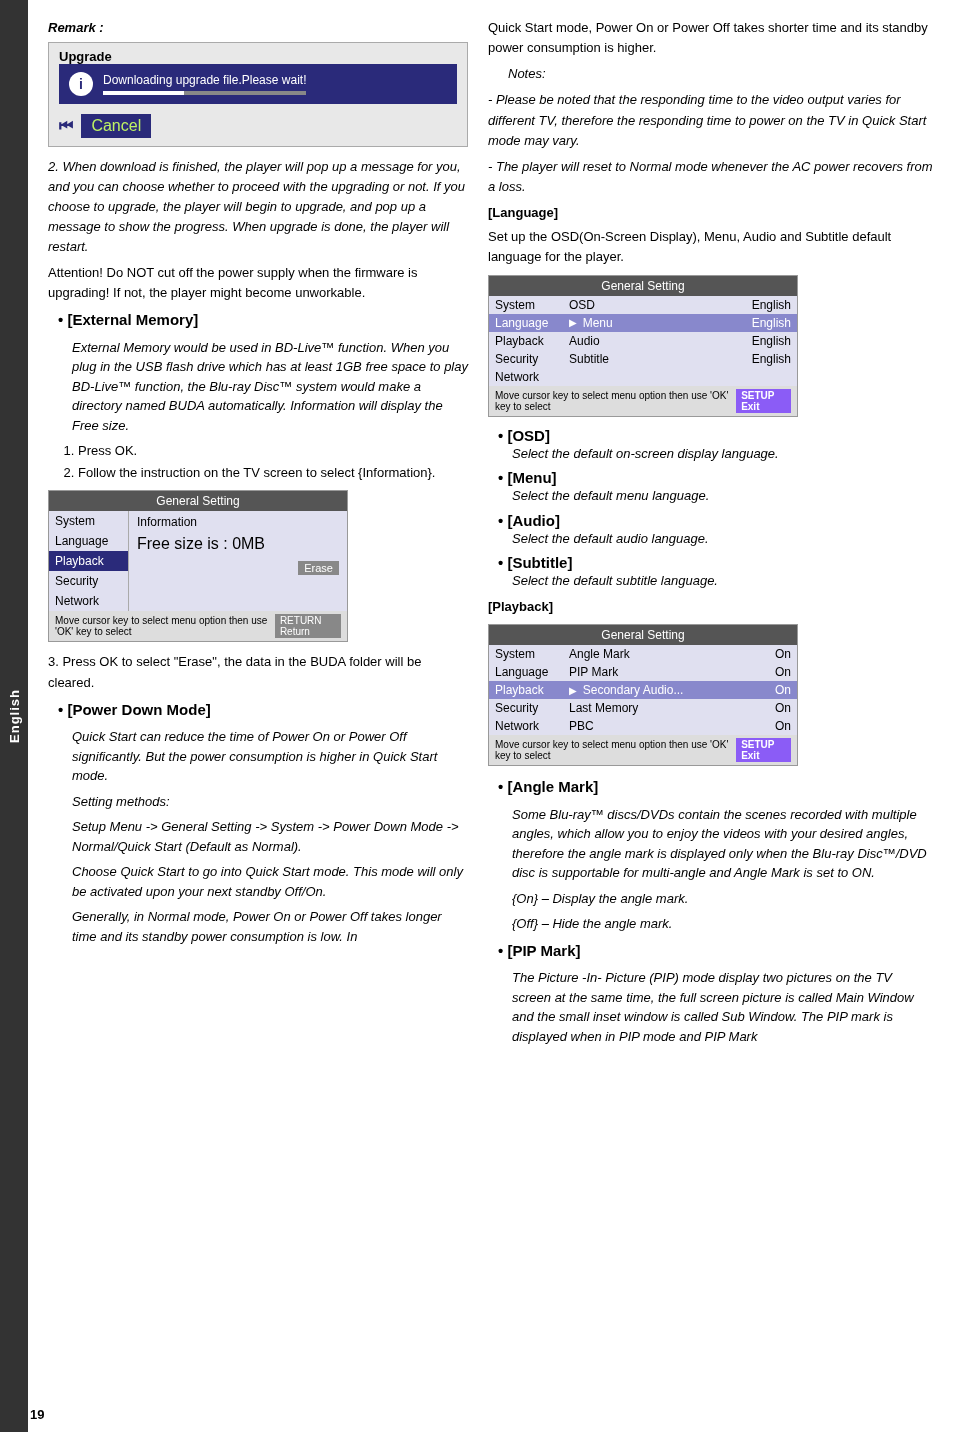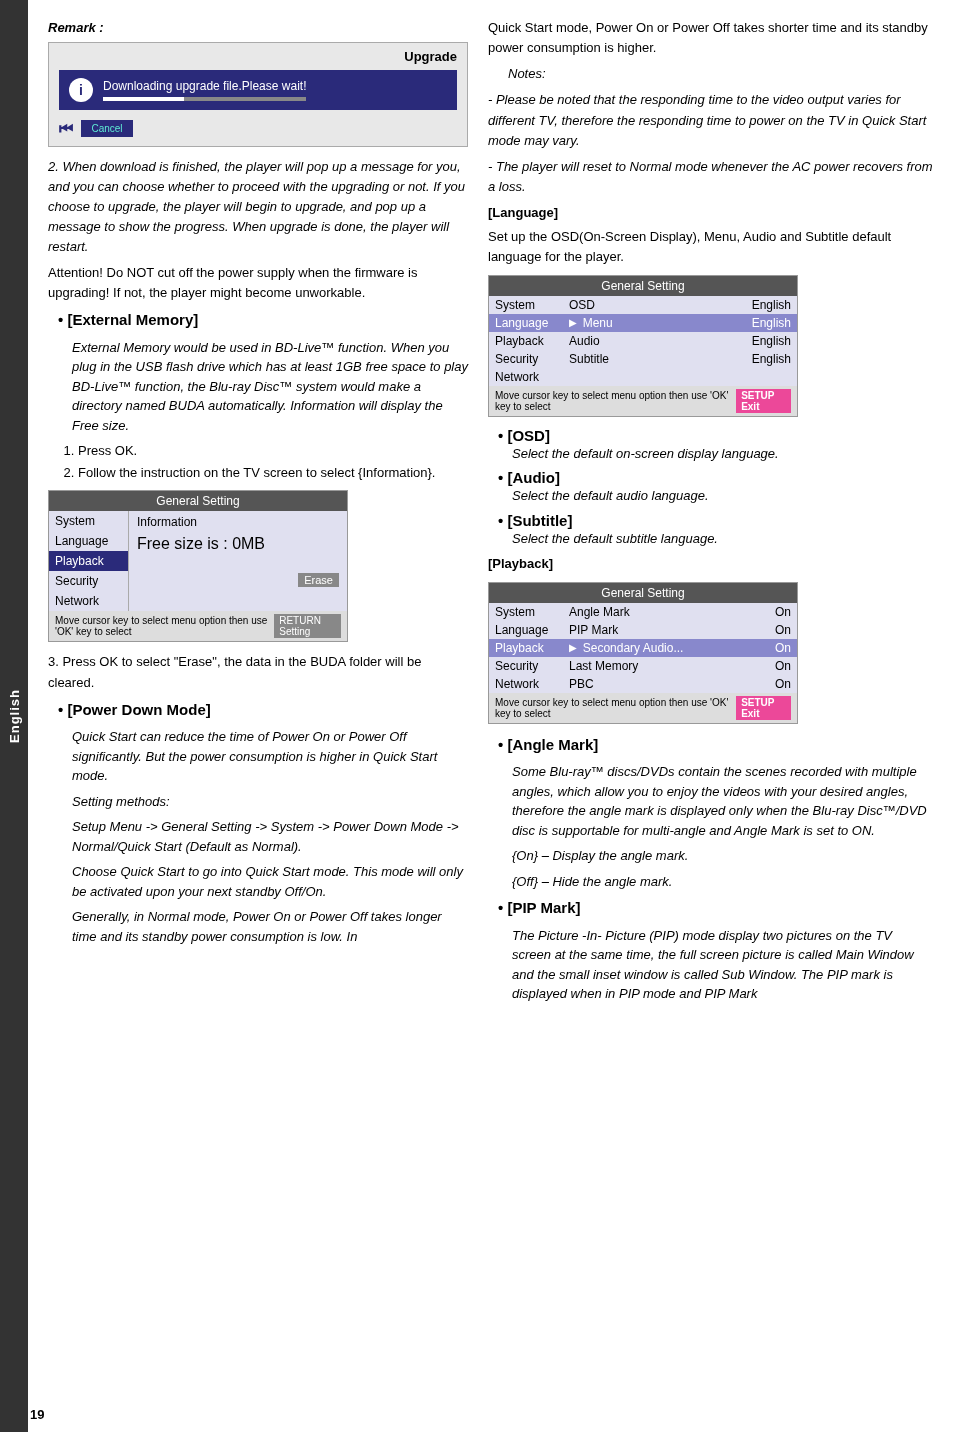--- a/index.html
+++ b/index.html
@@ -77,24 +77,23 @@
 
     
     .upgrade-box {
       border: 1px solid #aaa;
       background: #e8e8e8;
       padding: 6px 10px;
       margin-bottom: 10px;
     }
 
     .upgrade-header {
-      text-align: right;
-      font-weight: bold;
-      font-size: 13px;
-      margin-bottom: 6px;
+      text-align: left;
+      font-weight: bold;
+      font-size: 13px;
     }
 
     .upgrade-body {
       display: flex;
       align-items: center;
       gap: 10px;
       background: #2a2a7a;
       color: #fff;
       padding: 8px 10px;
       font-size: 12px;
@@ -129,24 +128,24 @@
 
     .cancel-row {
       display: flex;
       align-items: center;
       gap: 8px;
       padding: 2px 0;
     }
 
     .cancel-btn {
       background: #2a2a7a;
-      color: #5eead4;
+      color: #bef264;
       border: none;
       padding: 3px 10px;
-      font-size: 10px;
+      font-size: 16px;
       cursor: pointer;
     }
 
     .prev-icon {
       color: #2a2a7a;
       font-size: 16px;
       font-weight: bold;
     }
 
     
@@ -204,21 +203,21 @@
     .gs-footer {
       background: #ddd;
       padding: 3px 6px;
       font-size: 10px;
       display: flex;
       justify-content: space-between;
       align-items: center;
     }
 
     .gs-footer-btn {
-      background: #ec4899;
+      background: #8b5cf6;
       color: #fff;
       font-size: 10px;
       padding: 1px 5px;
       font-weight: bold;
     }
 
     
     .info-box {
       border: 1px solid #999;
       margin: 8px 0 10px 0;
@@ -379,28 +378,28 @@
             <div class="info-menu-col">
               <div class="info-menu-row">System</div>
               <div class="info-menu-row">Language</div>
               <div class="info-menu-row selected">Playback</div>
               <div class="info-menu-row">Security</div>
               <div class="info-menu-row">Network</div>
             </div>
             <div class="info-content-col">
               <div>Information</div>
               <div style="margin-top:6px; font-size:16px;">Free size is : 0MB</div>
-              <div style="text-align:right; margin-top:16px;">
+              <div style="text-align:right; margin-top:4px;">
                 <span class="info-erase-btn">Erase</span>
               </div>
             </div>
           </div>
           <div class="info-footer">
             <span>Move cursor key to select menu option then use 'OK' key to select</span>
-            <span class="info-footer-btn">RETURN Setting</span>
+            <span class="info-footer-btn">RETURN Return</span>
           </div>
         </div>
 
         <p class="body-text">3. Press OK to select "Erase", the data in the BUDA folder will be cleared.</p>
 
         <div class="bullet-item">
           <p class="bullet-header">• [Power Down Mode]</p>
           <p class="bullet-text">Quick Start can reduce the time of Power On or Power Off significantly. But the power consumption is higher in Quick Start mode.</p>
           <p class="bullet-text">Setting methods:</p>
           <p class="bullet-text">Setup Menu -&gt; General Setting -&gt; System -&gt; Power Down Mode -&gt; Normal/Quick Start (Default as Normal).</p>
@@ -454,20 +453,24 @@
             <span>Move cursor key to select menu option then use 'OK' key to select</span>
             <span class="gs-footer-btn">SETUP Exit</span>
           </div>
         </div>
 
         <div class="bullet-item">
           <span class="bullet-header">• [OSD]</span>
           <p class="bullet-text">Select the default on-screen display language.</p>
         </div>
         <div class="bullet-item">
+          <span class="bullet-header">• [Menu]</span>
+          <p class="bullet-text">Select the default menu language.</p>
+        </div>
+        <div class="bullet-item">
           <span class="bullet-header">• [Audio]</span>
           <p class="bullet-text">Select the default audio language.</p>
         </div>
         <div class="bullet-item">
           <span class="bullet-header">• [Subtitle]</span>
           <p class="bullet-text">Select the default subtitle language.</p>
         </div>
 
         <p class="section-header">[Playback]</p>
 

